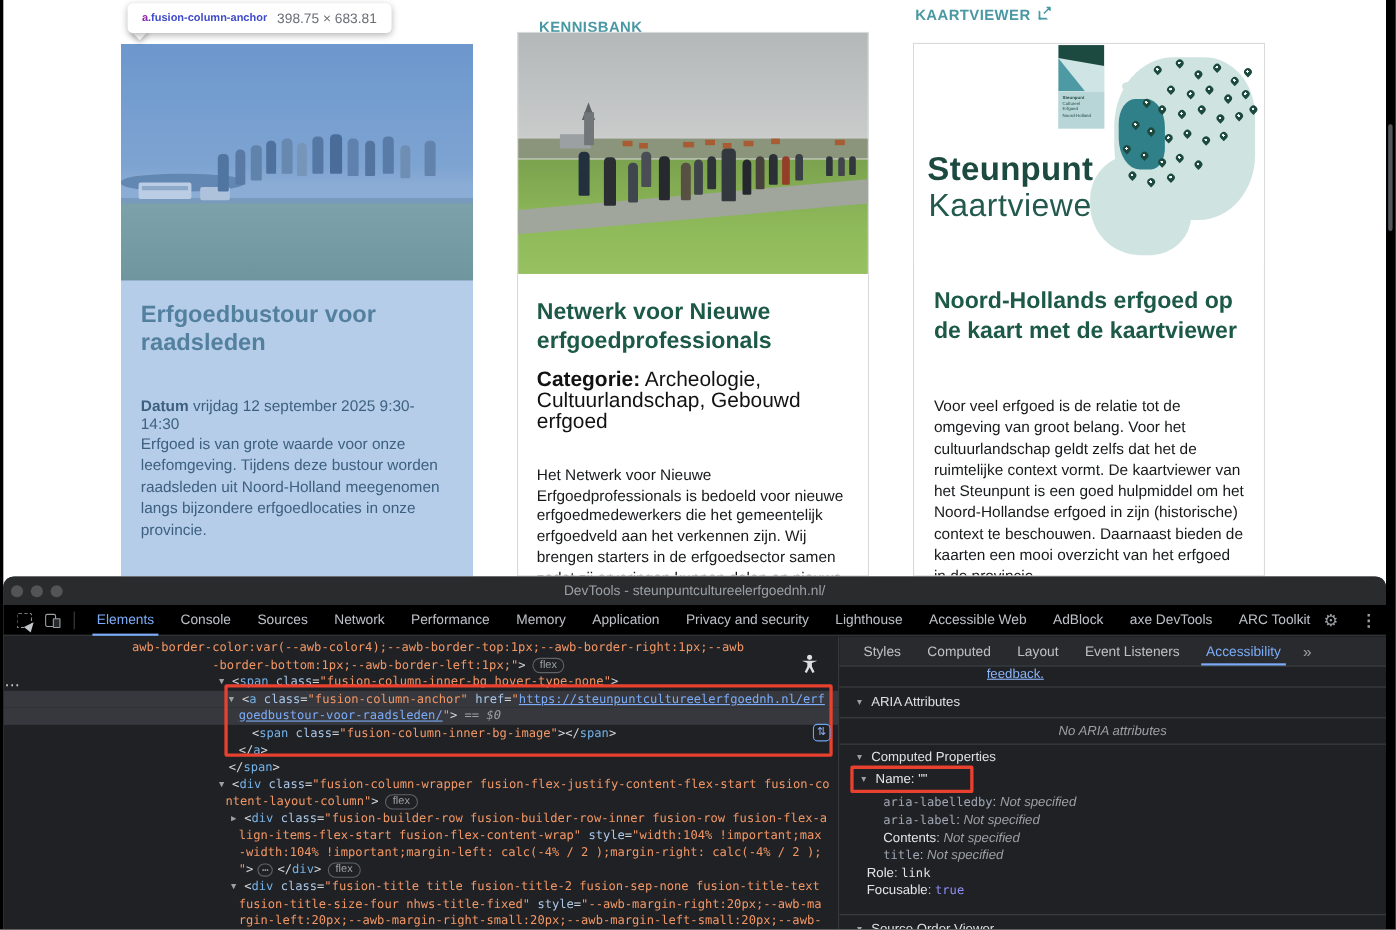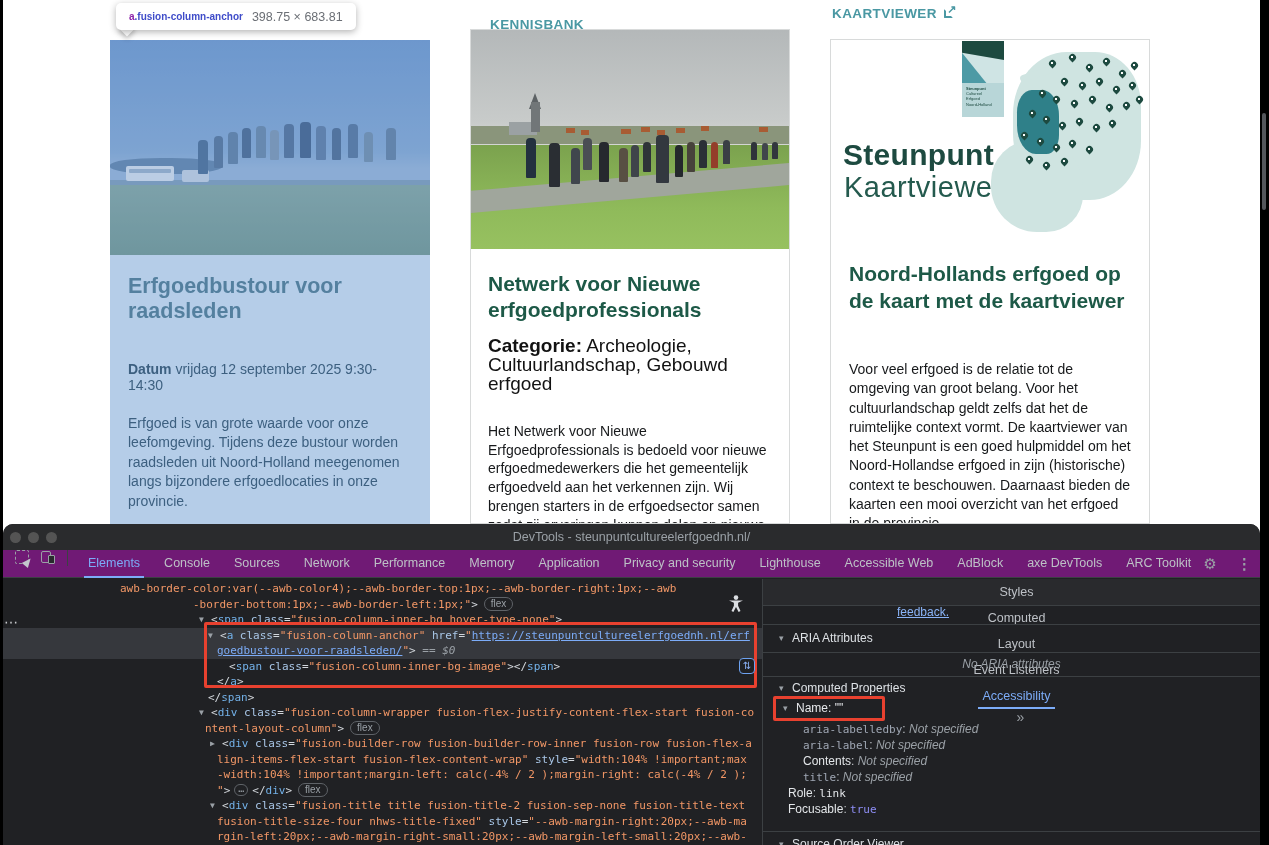--- a/index.html
+++ b/index.html
@@ -29,21 +29,21 @@
   .photo1 .bus:after{content:"";position:absolute;left:3px;top:3px;right:3px;height:4px;background:#9fb4c8;border-radius:1px;}
   .photo1 .van{position:absolute;left:72px;top:130px;width:27px;height:12px;background:#d3dce5;border-radius:2px;}
   .photo1 .road{position:absolute;left:0;top:140px;width:100%;height:7px;background:#7d9cb4;}
   .photo1 .grass{position:absolute;left:0;bottom:0;width:100%;height:70px;background:linear-gradient(180deg,#84a795,#6e9582);}
   .photo1 .person{position:absolute;border-radius:4px 4px 1px 1px;}
   .photo1 .tint{position:absolute;inset:0;background:rgba(112,152,206,.38);}
   .card1-body{padding:0 18px;}
   .card1-title{margin:0;padding-top:19px;font-size:21.5px;font-weight:600;color:#54809f;}
   .card1-datum{margin-top:37px;font-size:14px;color:#3d6080;}
   .card1-datum b{font-weight:bold;}
-  .card1-para{margin-top:21px;font-size:14px;line-height:19.4px;color:#3d6080;}
+  .card1-para{margin-top:1px;font-size:14px;line-height:19.4px;color:#3d6080;}
 
   
   .card2{left:470px;top:29px;width:320px;height:495px;}
   .photo2{position:relative;width:318px;height:219px;background:linear-gradient(180deg,#b4b8b9 0%,#c8cbca 42%,#d3d5d3 48%);overflow:hidden;}
   .photo2 .band{position:absolute;left:0;top:96px;width:100%;height:18px;background:#8a957b;}
   .photo2 .church-body{position:absolute;left:38px;top:92px;width:28px;height:13px;background:#9ba1a3;}
   .photo2 .tower{position:absolute;left:60px;top:72px;width:9px;height:30px;background:#717678;}
   .photo2 .spire{position:absolute;left:58px;top:57px;width:0;height:0;border:6.5px solid transparent;border-bottom:16px solid #5d6265;}
   .photo2 .roof{position:absolute;height:5px;background:#a85c33;}
   .photo2 .grass2{position:absolute;left:0;bottom:0;width:100%;height:104px;background:linear-gradient(180deg,#7ba24e,#8fba5a 60%,#97c160);}
@@ -86,22 +86,22 @@
   .tooltip .dims{font-size:12.5px;color:#6b6f75;}
   .tooltip-caret{position:absolute;left:121px;top:22px;width:12px;height:12px;background:#fff;transform:rotate(45deg);box-shadow:2px 2px 5px rgba(0,0,0,.25);z-index:9;}
 
   
   .devtools{position:absolute;left:3px;top:524px;width:1257px;height:321px;background:#202124;
             border-radius:10px 10px 0 0;overflow:hidden;z-index:20;}
   .dt-titlebar{position:relative;height:26px;background:#2a2b2d;}
   .dt-dot{position:absolute;top:8px;width:11px;height:11px;border-radius:50%;background:#545454;}
   .dt-title{position:absolute;left:0;right:0;top:0;height:26px;line-height:27px;text-align:center;
             font-size:12.5px;color:#9aa0a6;}
-  .dt-tabbar{position:relative;height:28px;background:#701a75;border-bottom:1px solid #3c4043;
-             display:flex;}
+  .dt-tabbar{position:relative;height:28px;background:#000000;border-bottom:1px solid #3c4043;
+             display:flex;align-items:center;}
   .tb-icon{position:relative;width:14px;height:14px;margin-left:12px;flex:0 0 auto;}
   .insp-box{position:absolute;inset:0;border:1.4px dashed #9aa0a6;border-radius:2px;}
   .insp-cur{position:absolute;right:-4px;bottom:-3px;width:0;height:0;border:4px solid transparent;border-top:9px solid #c3c7cc;transform:rotate(-140deg);}
   .dev-outer{position:absolute;left:0;top:1px;width:10px;height:12px;border:1.5px solid #9aa0a6;border-radius:2px;}
   .dev-inner{position:absolute;right:0;bottom:0;width:7px;height:9px;border:1.5px solid #9aa0a6;background:#292a2d;border-radius:1px;}
   .tb-sep{width:1px;height:16px;background:#3c4043;margin:0 8px 0 12px;flex:0 0 auto;}
   .dt-tabs{display:flex;height:28px;}
   .dt-tab{padding:0 12px;line-height:27px;font-size:12.5px;color:#bdc1c6;white-space:nowrap;position:relative;cursor:default;}
   .dt-tab.active{color:#7cacf8;}
   .dt-tab.active:after{content:"";position:absolute;left:8px;right:8px;bottom:0;height:2px;background:#7cacf8;}
@@ -126,21 +126,21 @@
            font-family:"Liberation Sans",sans-serif;font-size:10px;line-height:12px;padding:0 6px;margin-left:6px;vertical-align:1px;}
   .badge-d{display:inline-block;border:1px solid #5f6368;color:#9aa0a6;border-radius:7px;
            font-size:10px;line-height:7px;padding:0 3px 3px;margin:0 4px;vertical-align:2px;}
   .anno{position:absolute;border:3px solid #e8412f;border-radius:2px;z-index:6;pointer-events:none;}
   .anno.elements{left:201px;top:43px;width:553px;height:66px;}
   .person-btn{position:absolute;left:725px;top:16px;width:16px;height:18px;}
   .scroll-badge{position:absolute;left:736px;top:79px;width:16px;height:16px;border:1.5px solid #6da2f0;border-radius:4px;
                 color:#8ab0f5;font-size:10px;line-height:13px;text-align:center;z-index:7;background:#202124;}
 
   .dt-sidebar{position:absolute;left:760px;top:0;width:497px;height:266px;background:#202124;overflow:hidden;}
-  .sb-tabs{position:relative;height:27px;background:#292a2d;border-bottom:1px solid #3c4043;display:flex;align-items:center;padding-left:10px;flex-direction:column;}
+  .sb-tabs{position:relative;height:27px;background:#292a2d;border-bottom:1px solid #3c4043;display:flex;align-items:center;padding-left:10px;}
   .sb-tab{padding:0 12px;line-height:26px;font-size:12.5px;color:#bdc1c6;position:relative;white-space:nowrap;}
   .sb-tab.active{color:#7cacf8;}
   .sb-tab.active:after{content:"";position:absolute;left:8px;right:8px;bottom:0;height:2px;background:#7cacf8;}
   .sb-more{margin-left:8px;color:#9aa0a6;font-size:14px;}
   .sb-feedback{position:absolute;left:134px;top:26px;font-size:12px;color:#8ab4f8;text-decoration:underline;height:14px;overflow:hidden;}
   .hline{position:absolute;left:0;right:0;height:1px;background:#3c4043;}
   .sec-head{position:absolute;left:0;right:0;font-size:12px;color:#dde1e5;}
   .sec-arrow{display:inline-block;width:13px;color:#9aa0a6;font-size:9px;vertical-align:1px;}
   .noaria{position:absolute;left:0;right:0;top:78px;text-align:center;font-size:12px;font-style:italic;color:#9aa0a6;}
   .name-row{position:absolute;left:20px;top:122px;font-size:12px;color:#e6e8eb;}

